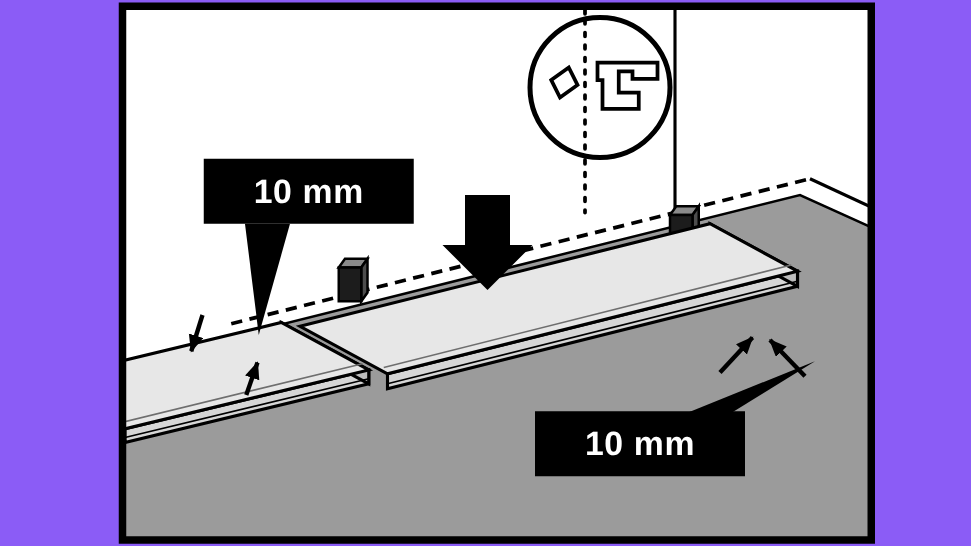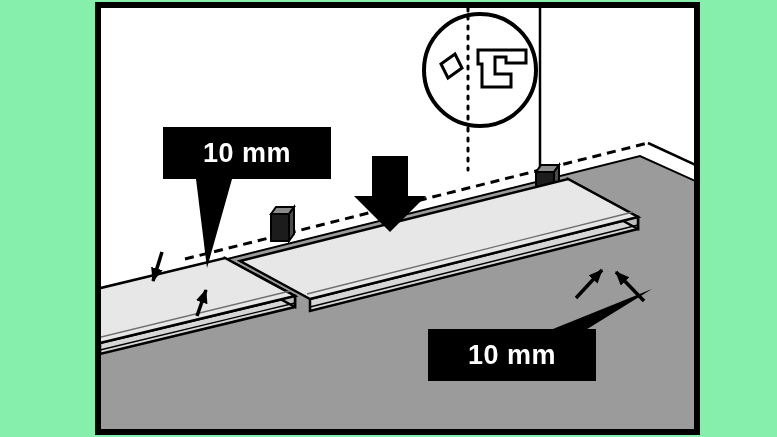--- a/index.html
+++ b/index.html
@@ -8,21 +8,21 @@
     background: #ffffff;
     width: 777px;
     height: 437px;
     overflow: hidden;
     font-family: "Liberation Sans", sans-serif;
   }
   .stage {
     position: relative;
     width: 777px;
     height: 437px;
-    background: #86efac;
+    background: #8b5cf6;
     text-align: center;
   }
   svg { display: block; }
   .gap-label-text {
     font-family: "Liberation Sans", sans-serif;
     font-weight: bold;
     font-size: 27px;
     letter-spacing: 0.5px;
   }
 </style>

